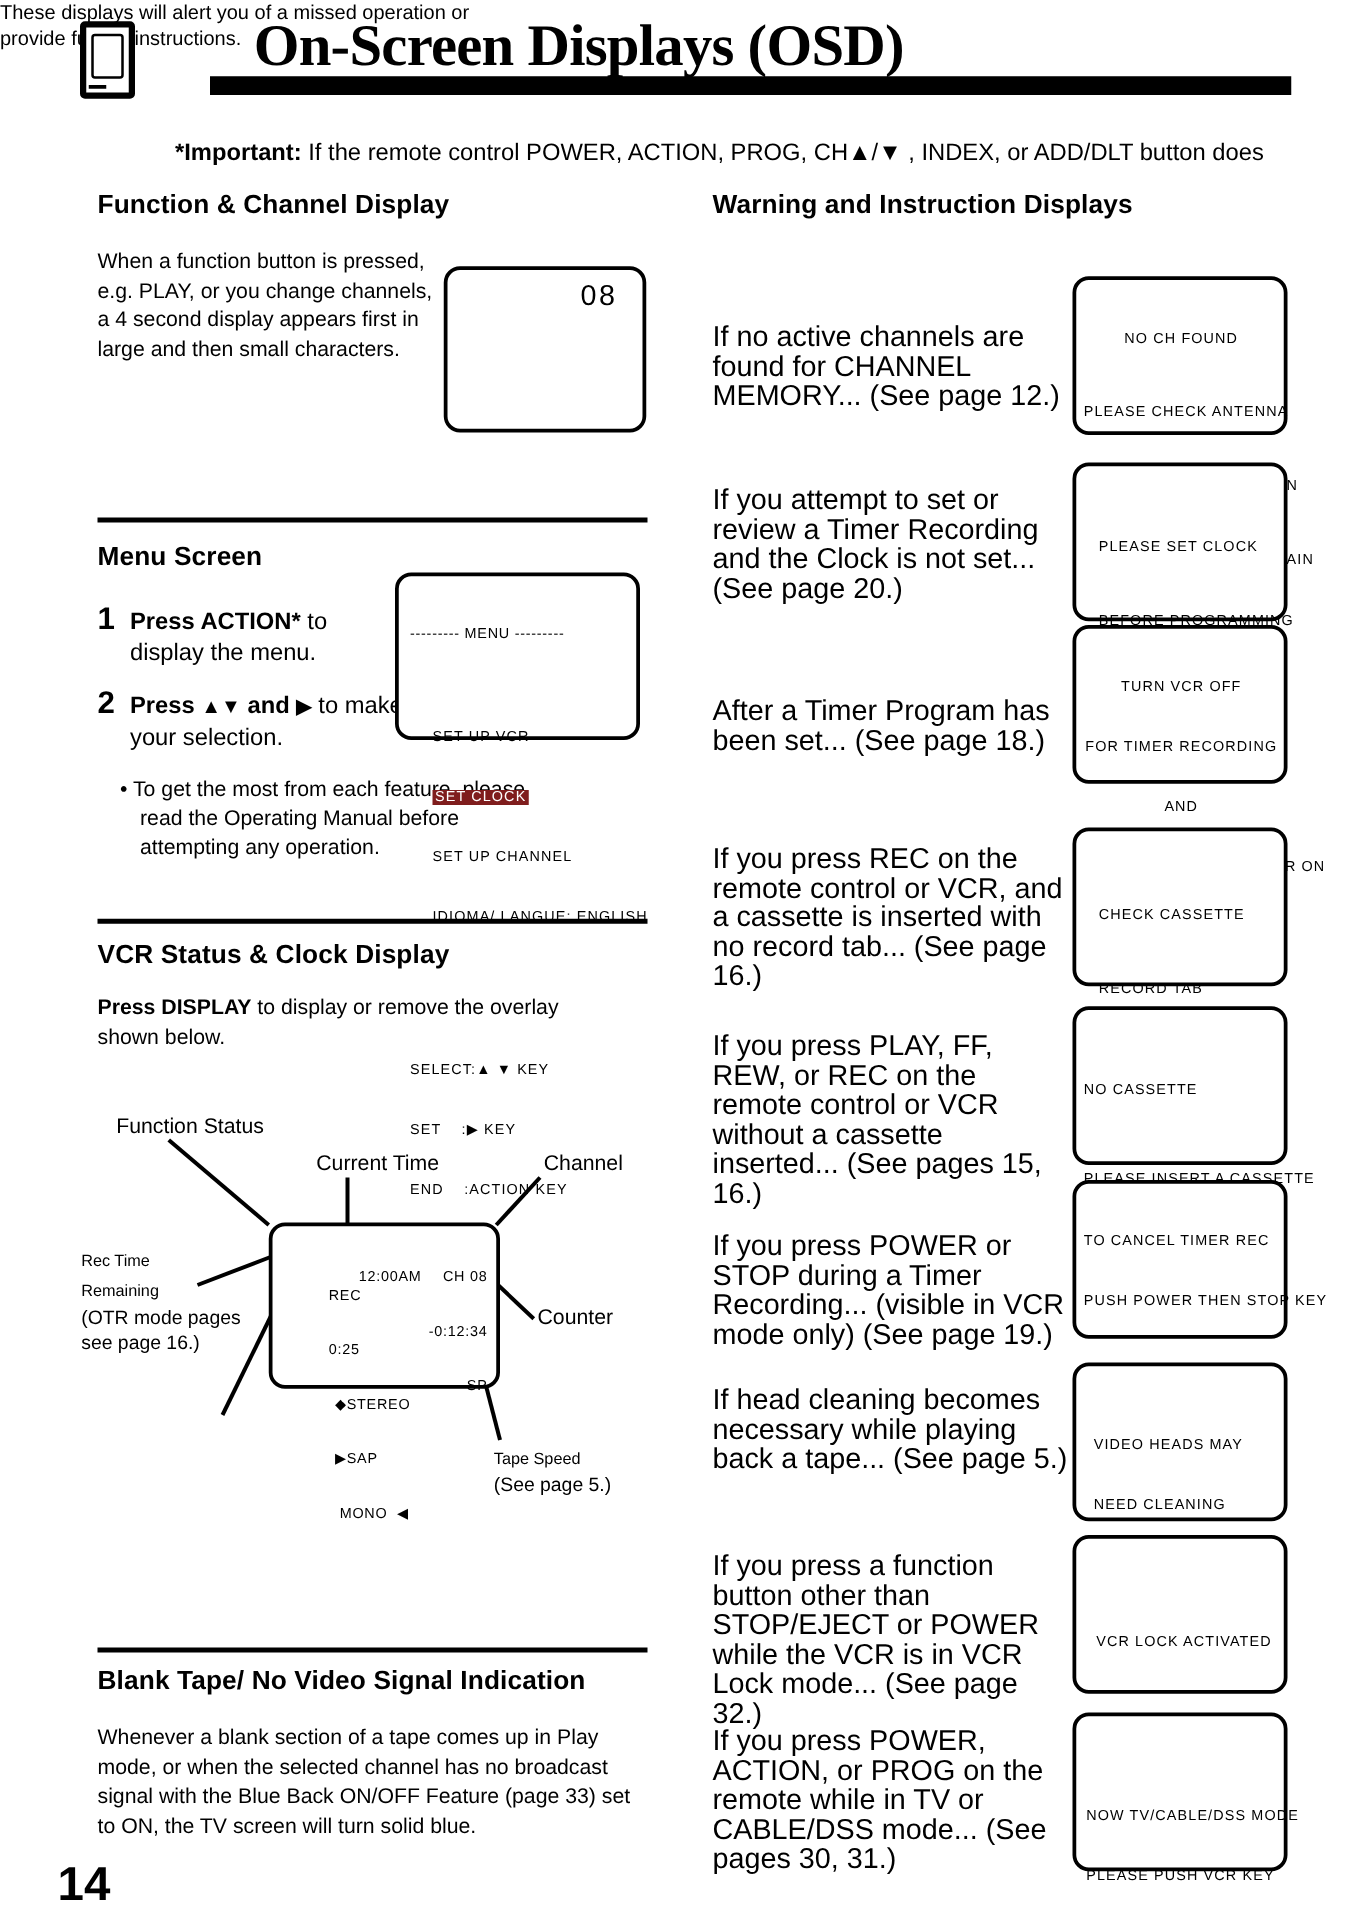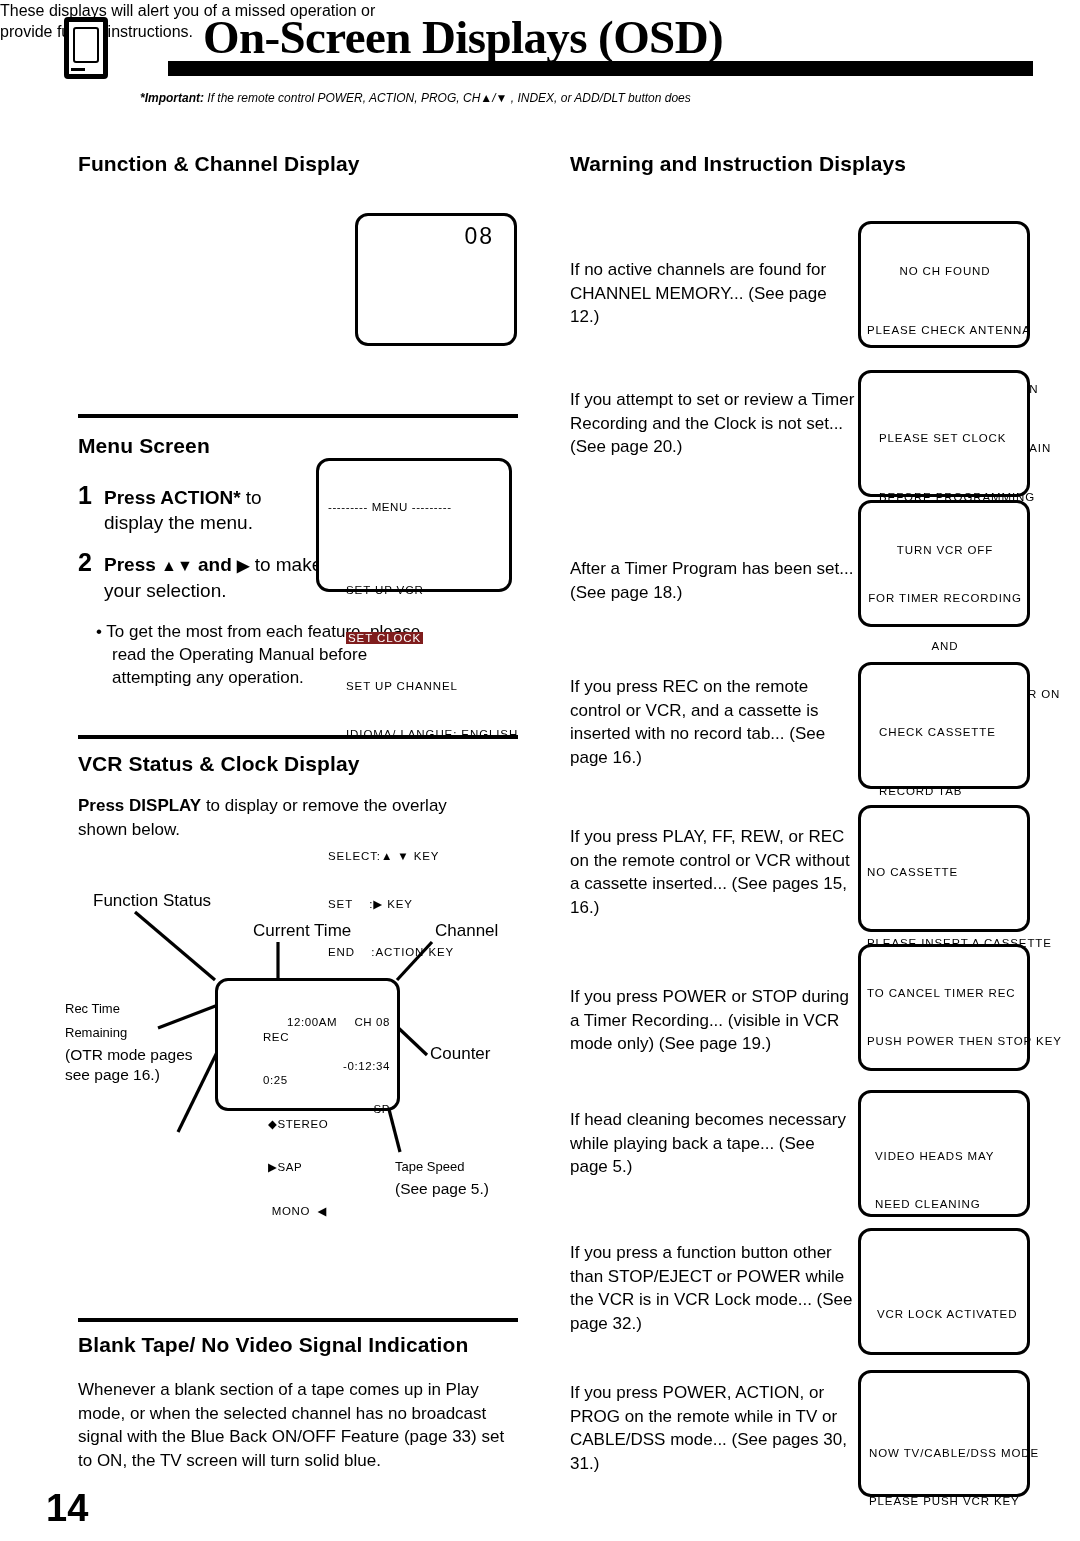--- a/index.html
+++ b/index.html
@@ -59,25 +59,24 @@
   }
   #title-rule {
     position: absolute;
     left: 168px; top: 61px;
     width: 865px; height: 15px;
     background: #000;
   }
 
   #important-note {
     position: absolute;
-    left: 140px; top: 88px;
+    left: 140px; top: 112px;
     width: 900px;
-    font-size: 12px;
+    font-size: 19px;
     line-height: 21px;
-    font-style: italic;
   }
   #important-note .lbl { font-weight: bold; }
   #important-note .ln2 { display: block; padding-left: 58px; }
 
   
   .sec-rule { position: absolute; height: 4px; background: #000; }
   .h2 {
     position: absolute;
     font-size: 21px;
     font-weight: bold;
@@ -167,21 +166,21 @@
 
   #page-number {
     position: absolute; left: 46px; top: 1487px;
     font-size: 38px; font-weight: bold;
   }
 
   
   #warn-title { left: 570px; top: 152px; }
   #warn-intro { left: 570px; top: 182px; width: 430px; font-size: 16px; line-height: 21px; }
 
-  .warn-text { position: absolute; left: 570px; width: 285px; font-size: 17px; line-height: 23.5px; }
+  .warn-text { position: absolute; left: 570px; width: 285px; font-size: 23px; line-height: 23.5px; }
 
   .warn-box { position: absolute; left: 858px; width: 172px; }
   .warn-box .osdwrap { position: absolute; left: 6px; right: 4px; }
   .wb-c { text-align: center; }
 </style>
 </head>
 <body>
 
 <div class="page">
 
@@ -189,20 +188,21 @@
     <div id="tv-logo-icon"></div>
     <div id="page-title">On-Screen Displays (OSD)</div>
     <div id="title-rule"></div>
     <div id="important-note">
       <span class="lbl">*Important:</span>
       <span>If the remote control POWER, ACTION, PROG, CH▲/▼ , INDEX, or ADD/DLT button does</span>
     </div>
   </div>
 
   <div class="h2" id="fn-ch-title">Function &amp; Channel Display</div>
+  <div class="body-text" id="fn-ch-text">When a function button is pressed, e.g. PLAY, or you change channels, a 4 second display appears first in large and then small characters.</div>
   <div class="tvbox" id="fn-ch-tv">
     <span class="chnum osd">08</span>
   </div>
 
   <div class="sec-rule" id="rule-menu"></div>
   <div class="h2" id="menu-title">Menu Screen</div>
 
   <div class="step" id="step-1">
     <span class="num">1</span>
     <span class="txt"><b>Press ACTION*</b><span> to display the menu.</span></span>

